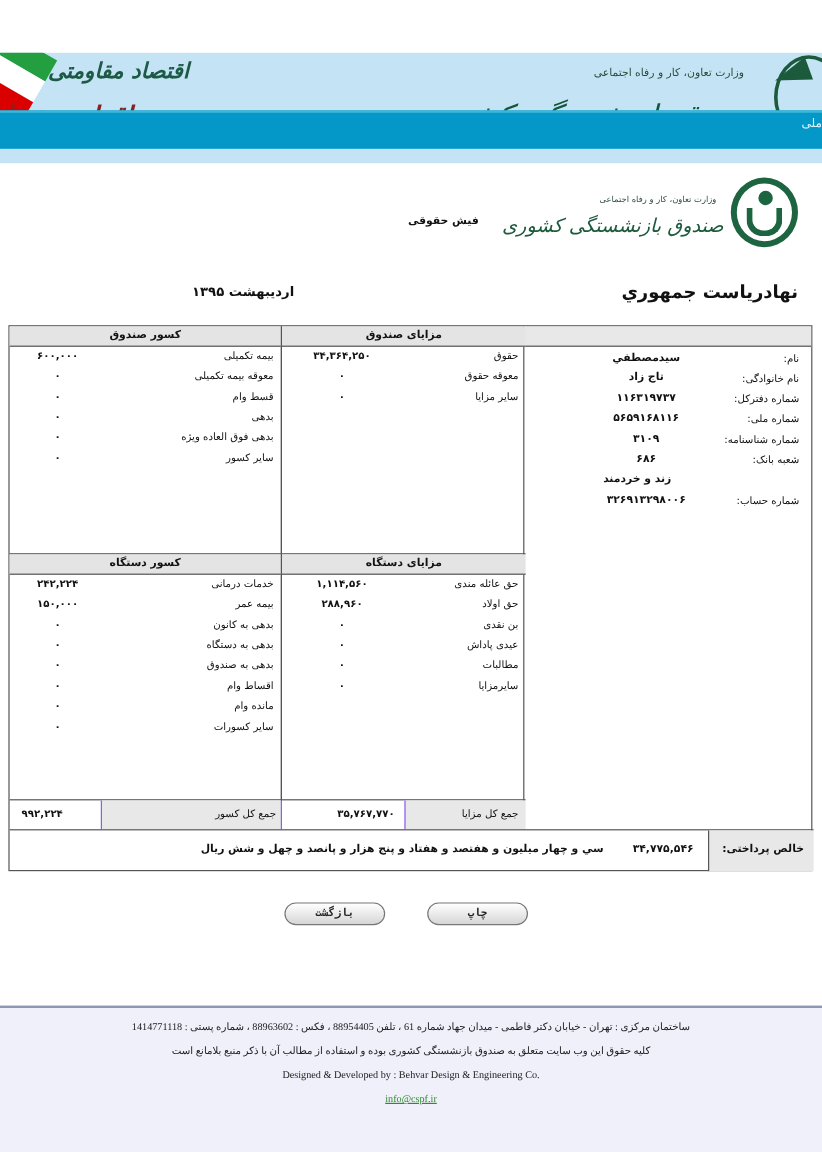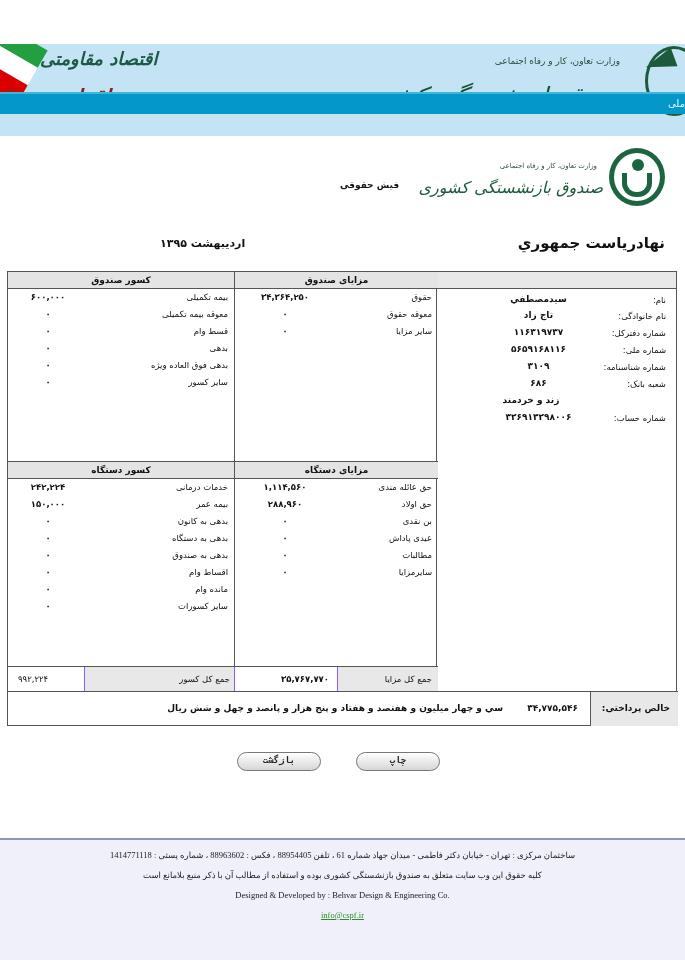--- a/index.html
+++ b/index.html
@@ -10,21 +10,21 @@
   .banner { position: absolute; left: 0; top: 0; width: 685px; height: 92px; background: #c4e4f5; overflow: hidden; margin-top: 44px; }
   .banner .logo-circle { position: absolute; right: -18px; top: 2px; width: 58px; height: 70px; border: 3px solid #1c5a3c; border-radius: 50%; border-left-color: #1c5a3c; }
   .banner .logo-wedge { position: absolute; right: 10px; top: 8px; width: 0; height: 0; border-top: 10px solid transparent; border-bottom: 10px solid transparent; border-right: 30px solid #1c5a3c; transform: rotate(-20deg); }
   .banner .ministry { position: absolute; right: 65px; top: 12px; font-size: 9px; color: #2b4a3a; direction: rtl; }
   .banner .fund-name { position: absolute; right: 48px; top: 38px; font-family: "DejaVu Serif", serif; font-size: 25px; color: #14553a; direction: rtl; font-style: italic; }
   .banner .slogan1 { position: absolute; left: 40px; top: 4px; font-family: "DejaVu Serif", serif; font-size: 18px; color: #1d5a45; direction: rtl; font-style: italic; font-weight: bold; }
   .banner .slogan2 { position: absolute; left: -6px; top: 40px; font-family: "DejaVu Serif", serif; font-size: 22px; color: #8a1f1f; direction: rtl; font-style: italic; font-weight: bold; }
   .banner .flag { position: absolute; left: -14px; top: -10px; width: 50px; height: 60px; transform: rotate(30deg); }
   .banner .flag div { height: 20px; }
 
-  .navbar { position: absolute; left: 0; top: 92px; width: 685px; height: 22px; background: #0398c8; border-top: 2px solid #3fb5da; }
+  .navbar { position: absolute; left: 0; top: 92px; width: 685px; height: 32px; background: #0398c8; border-top: 2px solid #3fb5da; }
   .navbar .nav-item { position: absolute; right: 0; top: 4px; color: #e6f7ff; font-size: 10px; direction: rtl; }
 
   
   .doc-logo { position: absolute; right: 20px; top: 148px; width: 170px; height: 70px; }
   .doc-logo .emblem { position: absolute; right: 0; top: 0; width: 56px; height: 58px; border: 5px solid #1c6540; border-radius: 50%; }
   .doc-logo .emblem .head { position: absolute; left: 18px; top: 6px; width: 12px; height: 12px; background: #1c6540; border-radius: 50%; }
   .doc-logo .emblem .body { position: absolute; left: 8px; top: 20px; width: 30px; height: 24px; border: 5px solid #1c6540; border-top: none; border-radius: 0 0 14px 14px; }
   .doc-logo .ministry-small { position: absolute; right: 68px; top: 14px; font-size: 7px; color: #2f4d3e; direction: rtl; white-space: nowrap; }
   .doc-logo .fund-small { position: absolute; right: 62px; top: 30px; font-family: "DejaVu Serif", serif; font-size: 16px; color: #1c5a3c; font-style: italic; direction: rtl; white-space: nowrap; }
 
@@ -246,21 +246,21 @@
     <div class="panel-row">
         <span class="lbl">سایر کسورات</span>
         <span class="val">۰</span>
       </div>
   </div>
 
   <div style="position:absolute; left:226px; top:0; width:1px; height:419px; background:#555;"></div>
 
   <div class="totals-row">
     <div class="tot-cell" style="left:0; width:76px; border-left:none;">
-      <span style="left:10px; font-weight:normal; direction:ltr;">۹۹۲,۲۲۴</span>
+      <span style="left:10px; font-weight:bold; direction:ltr;">۹۹۲,۲۲۴</span>
     </div>
     <div class="tot-cell label" style="left:76px; width:150px;">
       <span style="right:4px;">جمع کل کسور</span>
     </div>
     <div class="tot-cell" style="left:226px; width:103px;">
       <span style="left:46px; font-weight:bold; direction:ltr;">۳۵,۷۶۷,۷۷۰</span>
     </div>
     <div class="tot-cell label" style="left:329px; width:101px;">
       <span style="right:6px;">جمع کل مزایا</span>
     </div>

